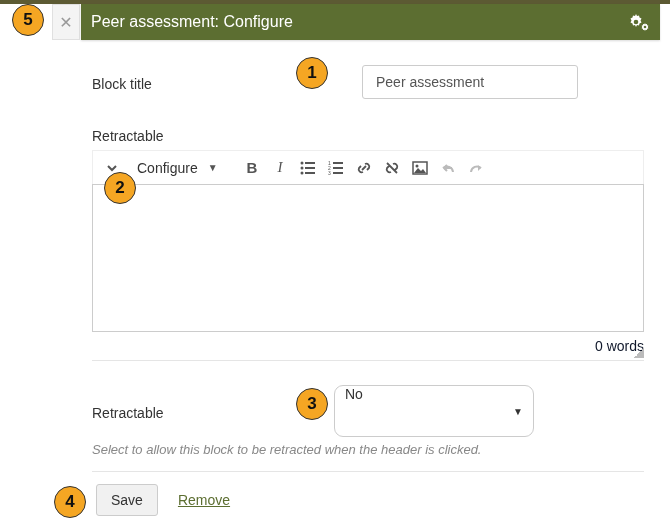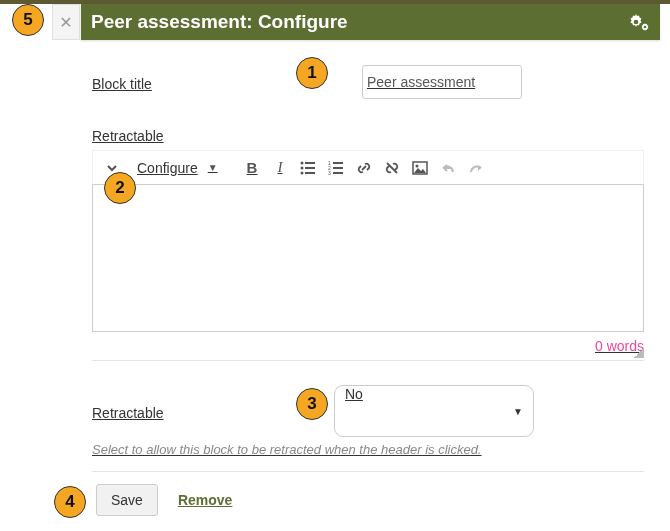--- a/index.html
+++ b/index.html
@@ -9,41 +9,41 @@
     font-size: 14px;
     color: #333;
     background: #fff;
     width: 670px;
     height: 531px;
     overflow: hidden;
     position: relative;
   }
   .stripe { position: absolute; top:0; left:0; right:0; height:4px; background:#5c5a33; }
   .headerbar { position: absolute; top:4px; left:81px; right:10px; height:36px; background:#5c6e31; color:#fff; display:flex; align-items:center; justify-content:space-between; padding:0 10px; box-shadow:0 1px 2px rgba(0,0,0,0.15); }
-  .headerbar .title { font-size:19px; font-weight:700; }
+  .headerbar .title { font-size:16px; font-weight:400; }
   .closebox { position:absolute; top:4px; left:52px; width:28px; height:36px; background:#f4f4f4; border:1px solid #e0e0e0; color:#999; display:flex; align-items:center; justify-content:center; cursor:pointer; font-size:16px; }
-  .content { position:absolute; top:56px; left:92px; right:26px;text-decoration:underline; }
+  .content { position:absolute; top:56px; left:92px; right:26px; }
   .row-title { display:flex; align-items:center; margin-top:6px; min-height:40px; }
   .label { width:200px; color:#333; font-size:14px; padding-top:4px; }
-  .text-input { width:160px; height:34px; border:1px solid #ccc; border-radius:3px; padding:0 4px; font-size:14px; color:#555; background:#fff; }
+  .text-input { width:216px; height:34px; border:1px solid #ccc; border-radius:3px; padding:0 13px; font-size:14px; color:#555; background:#fff; }
   .section-label { margin-top:26px; font-size:14px; color:#333; }
   .toolbar { margin-top:6px; height:34px; border-top:1px solid #eee; border-left:1px solid #eee; border-right:1px solid #eee; background:#fff; display:flex; align-items:center; padding:0 6px; gap:2px; }
   .tb-btn { min-width:26px; height:26px; display:flex; align-items:center; justify-content:center; cursor:pointer; color:#555; font-size:15px; border-radius:2px; }
   .tb-sel { display:flex; align-items:center; padding:0 6px 0 10px; cursor:pointer; color:#333; font-size:14px; gap:10px; min-width:110px; }
   .tb-caret { font-size:10px; color:#555; }
   .editor { height:148px; border:1px solid #ccc; background:#fff; padding:8px; outline:none; }
-  .wc-row { text-align:right; color:#ec4899; padding:6px 0; font-size:14px; border-bottom:1px solid #e5e5e5; position:relative; }
+  .wc-row { text-align:right; color:#0f172a; padding:6px 0; font-size:14px; border-bottom:1px solid #e5e5e5; position:relative; }
   .resize-grip { position:absolute; right:0; bottom:2px; width:10px; height:10px; background:linear-gradient(135deg, transparent 50%, #bbb 50%); cursor:nwse-resize; }
   .row-retract { display:flex; align-items:center; margin-top:24px; min-height:40px; }
   .select { width:200px; height:52px; border:1px solid #ccc; border-radius:9px; padding:0 28px 0 10px; font-size:14px; color:#333; background:#fff; position:relative; cursor:pointer; }
   .select-caret { position:absolute; right:10px; top:50%; transform:translateY(-50%); font-size:10px; color:#333; }
   .helptext { margin-top:5px; font-style:italic; color:#888; font-size:13px; padding-bottom:14px; border-bottom:1px solid #e5e5e5; }
   .actions { position:absolute; top:484px; left:96px; display:flex; align-items:center; gap:20px; }
   .save-btn { height:32px; padding:0 14px; background:#f1f1f1; border:1px solid #ccc; border-radius:3px; cursor:pointer; color:#333; font-size:14px; }
-  .remove-link { color:#5c6e31; text-decoration:underline; cursor:pointer; font-size:14px;font-weight:bold; }
+  .remove-link { color:#5c6e31; text-decoration:underline; cursor:pointer; font-size:14px; }
   .badge { position:absolute; width:32px; height:32px; border-radius:50%; background:#f5a623; border:1px solid #333; display:flex; align-items:center; justify-content:center; font-weight:700; font-size:17px; color:#111; z-index:5; }
   .b1 { top:57px; left:296px; }
   .b2 { top:172px; left:104px; }
   .b3 { top:388px; left:296px; }
   .b4 { top:486px; left:54px; }
   .b5 { top:4px; left:12px; }
   svg { display:block; }
   .ico-muted { color:#bbb; }
 </style>
 </head>

